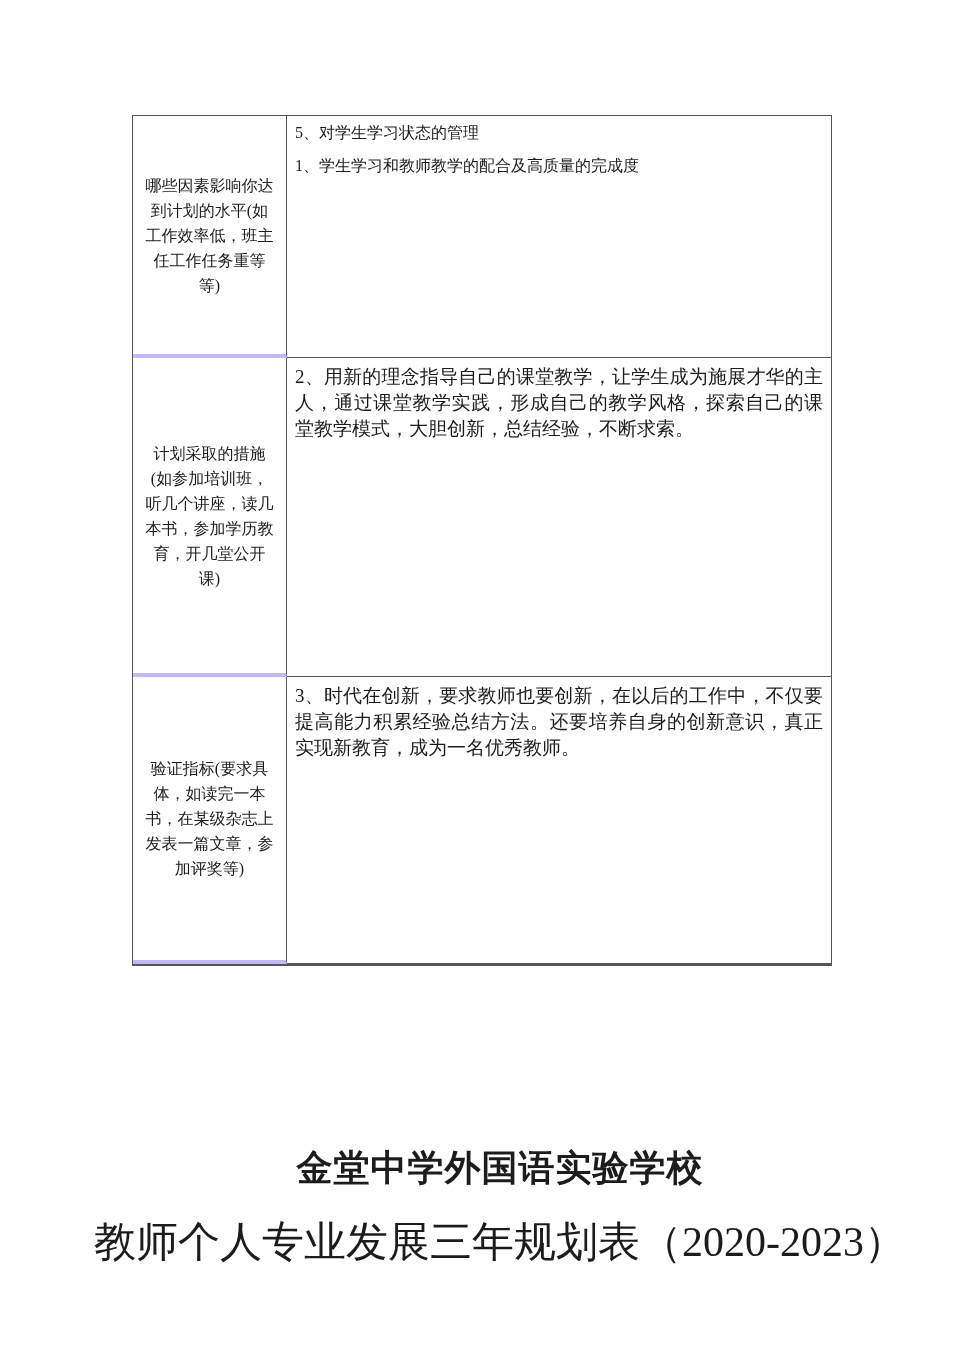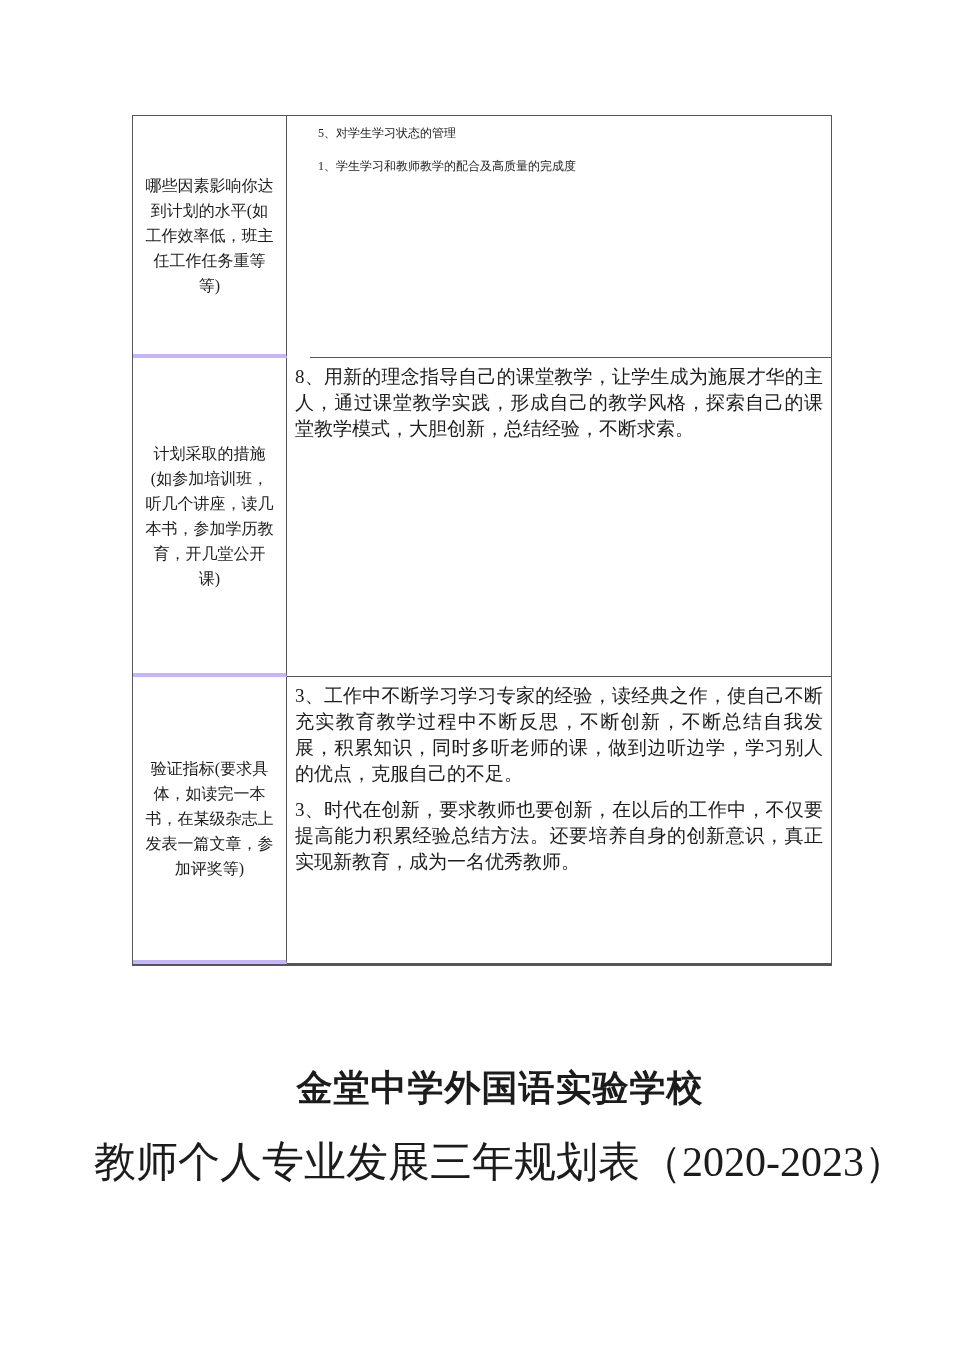--- a/index.html
+++ b/index.html
@@ -46,34 +46,33 @@
   }
   .cell-content {
     border-bottom: 1px solid #565656;
     padding: 6px 8px 0 8px;
   }
   .cell-content p {
     margin: 0 0 10px 0;
     text-align: justify;
   }
   .content-small {
-    font-size: 12px;
+    font-size: 16px;
     line-height: 22px;
-    margin-left: 23px;
   }
   .content-small p { margin-bottom: 11px; text-align: left; }
   .content-normal {
     font-size: 19px;
     line-height: 26px;
   }
   .footer-titles {
     position: absolute;
     left: 40px;
     right: 0;
-    top: 1068px;
+    top: 1148px;
     text-align: center;
   }
   .school-title {
     font-size: 36px;
     font-weight: 700;
     line-height: 40px;
     letter-spacing: 1px;
   }
   .doc-title {
     margin-top: 36px;
@@ -99,30 +98,29 @@
       <p>1、学生学习和教师教学的配合及高质量的完成度</p>
     </div>
 
     <div class="cell cell-label">计划采取的措施
 (如参加培训班，
 听几个讲座，读几
 本书，参加学历教
 育，开几堂公开
 课)</div>
     <div class="cell cell-content content-normal">
-      <p>8、用新的理念指导自己的课堂教学，让学生成为施展才华的主人，通过课堂教学实践，形成自己的教学风格，探索自己的课堂教学模式，大胆创新，总结经验，不断求索。</p>
+      <p>2、用新的理念指导自己的课堂教学，让学生成为施展才华的主人，通过课堂教学实践，形成自己的教学风格，探索自己的课堂教学模式，大胆创新，总结经验，不断求索。</p>
     </div>
 
     <div class="row-last cell cell-label">验证指标(要求具
 体，如读完一本
 书，在某级杂志上
 发表一篇文章，参
 加评奖等)</div>
     <div class="row-last cell cell-content content-normal">
-      <p>3、工作中不断学习学习专家的经验，读经典之作，使自己不断充实教育教学过程中不断反思，不断创新，不断总结自我发展，积累知识，同时多听老师的课，做到边听边学，学习别人的优点，克服自己的不足。</p>
       <p>3、时代在创新，要求教师也要创新，在以后的工作中，不仅要提高能力积累经验总结方法。还要培养自身的创新意识，真正实现新教育，成为一名优秀教师。</p>
     </div>
 
   </div>
 
   <div class="footer-titles">
     <div class="school-title">金堂中学外国语实验学校</div>
     <div class="doc-title">教师个人专业发展三年规划表（2020-2023）</div>
   </div>
 

